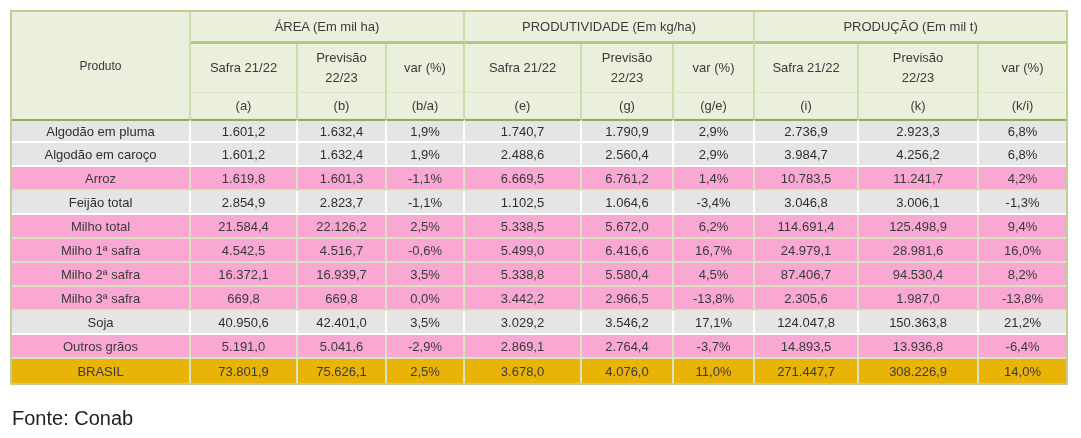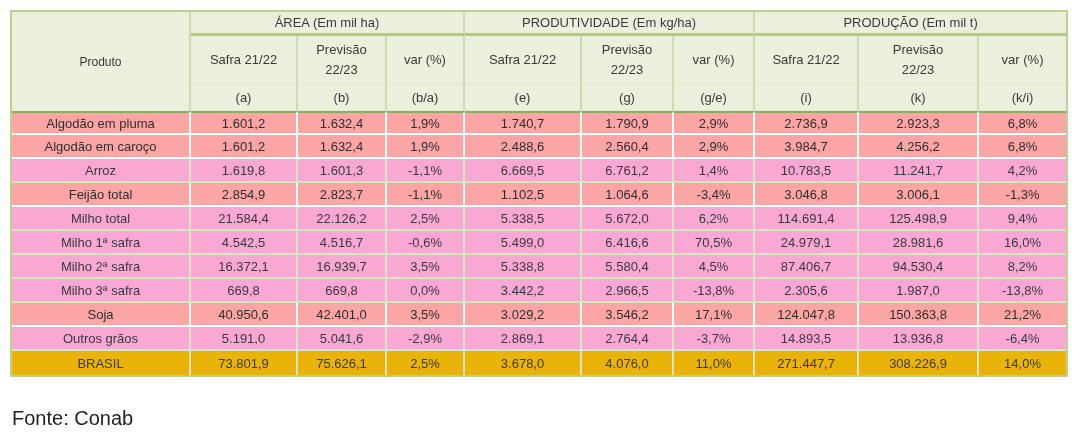--- a/index.html
+++ b/index.html
@@ -41,21 +41,21 @@
   
   thead th {
     background: #eaf0dc;
     border-right: 2px solid #cddcab;
   }
   th.produto-head {
     border-right: 2px solid #cddcab;
     font-size: 12px;
   }
   tr.group-row th.group {
-    height: 24px;
+    height: 32px;
     border-bottom: 3px solid #b3ca87;
   }
   tr.group-row th.group:last-child { border-right: none; }
   tr.sub-row th {
     height: 49px;
     border-bottom: 1px solid #dde7c8;
     white-space: pre-line;
     line-height: 20px;
   }
   tr.sub-row th:last-child { border-right: none; }
@@ -63,21 +63,21 @@
     height: 26px;
     border-bottom: 1px solid #e2ead1;
   }
   tr.letter-row th:last-child { border-right: none; margin-top: 16px; }
   
   tbody td {
     height: 24px;
   }
   tbody tr:first-child td { border-top: 2px solid #8fae55; }
   tr.row-green td {
-    background: #fca5a5;
+    background: #e5e5e5;
     border-right: 2px solid #ffffff;
     border-bottom: 2px solid #ffffff;
     color: #2e2e2e;
   }
   tr.row-white td {
     background: #f9a8d4;
     border-right: 2px solid #d9e5c1;
     border-bottom: 2px solid #d9e5c1;
   }
   tr.row-total td {
@@ -208,21 +208,21 @@
             <td>125.498,9</td>
             <td>9,4%</td>
           </tr>
           <tr class="row-white">
             <td>Milho 1ª safra</td>
             <td>4.542,5</td>
             <td>4.516,7</td>
             <td>-0,6%</td>
             <td>5.499,0</td>
             <td>6.416,6</td>
-            <td>70,5%</td>
+            <td>16,7%</td>
             <td>24.979,1</td>
             <td>28.981,6</td>
             <td>16,0%</td>
           </tr>
           <tr class="row-white">
             <td>Milho 2ª safra</td>
             <td>16.372,1</td>
             <td>16.939,7</td>
             <td>3,5%</td>
             <td>5.338,8</td>

